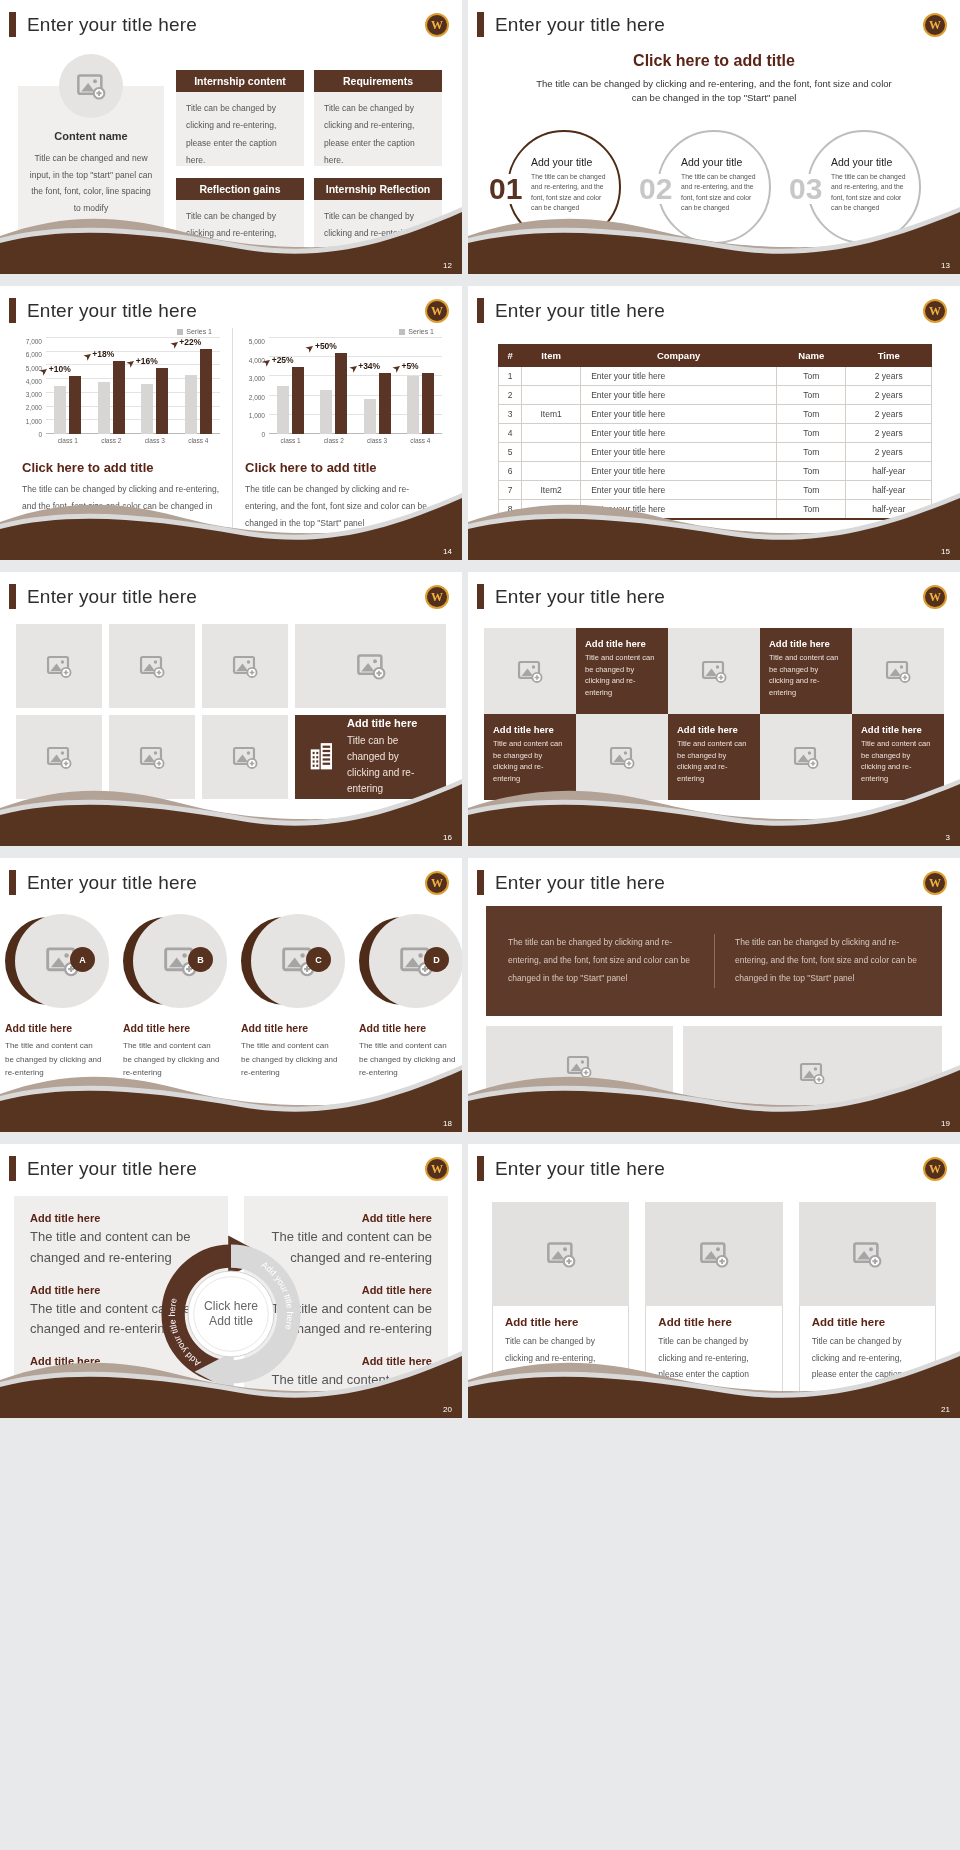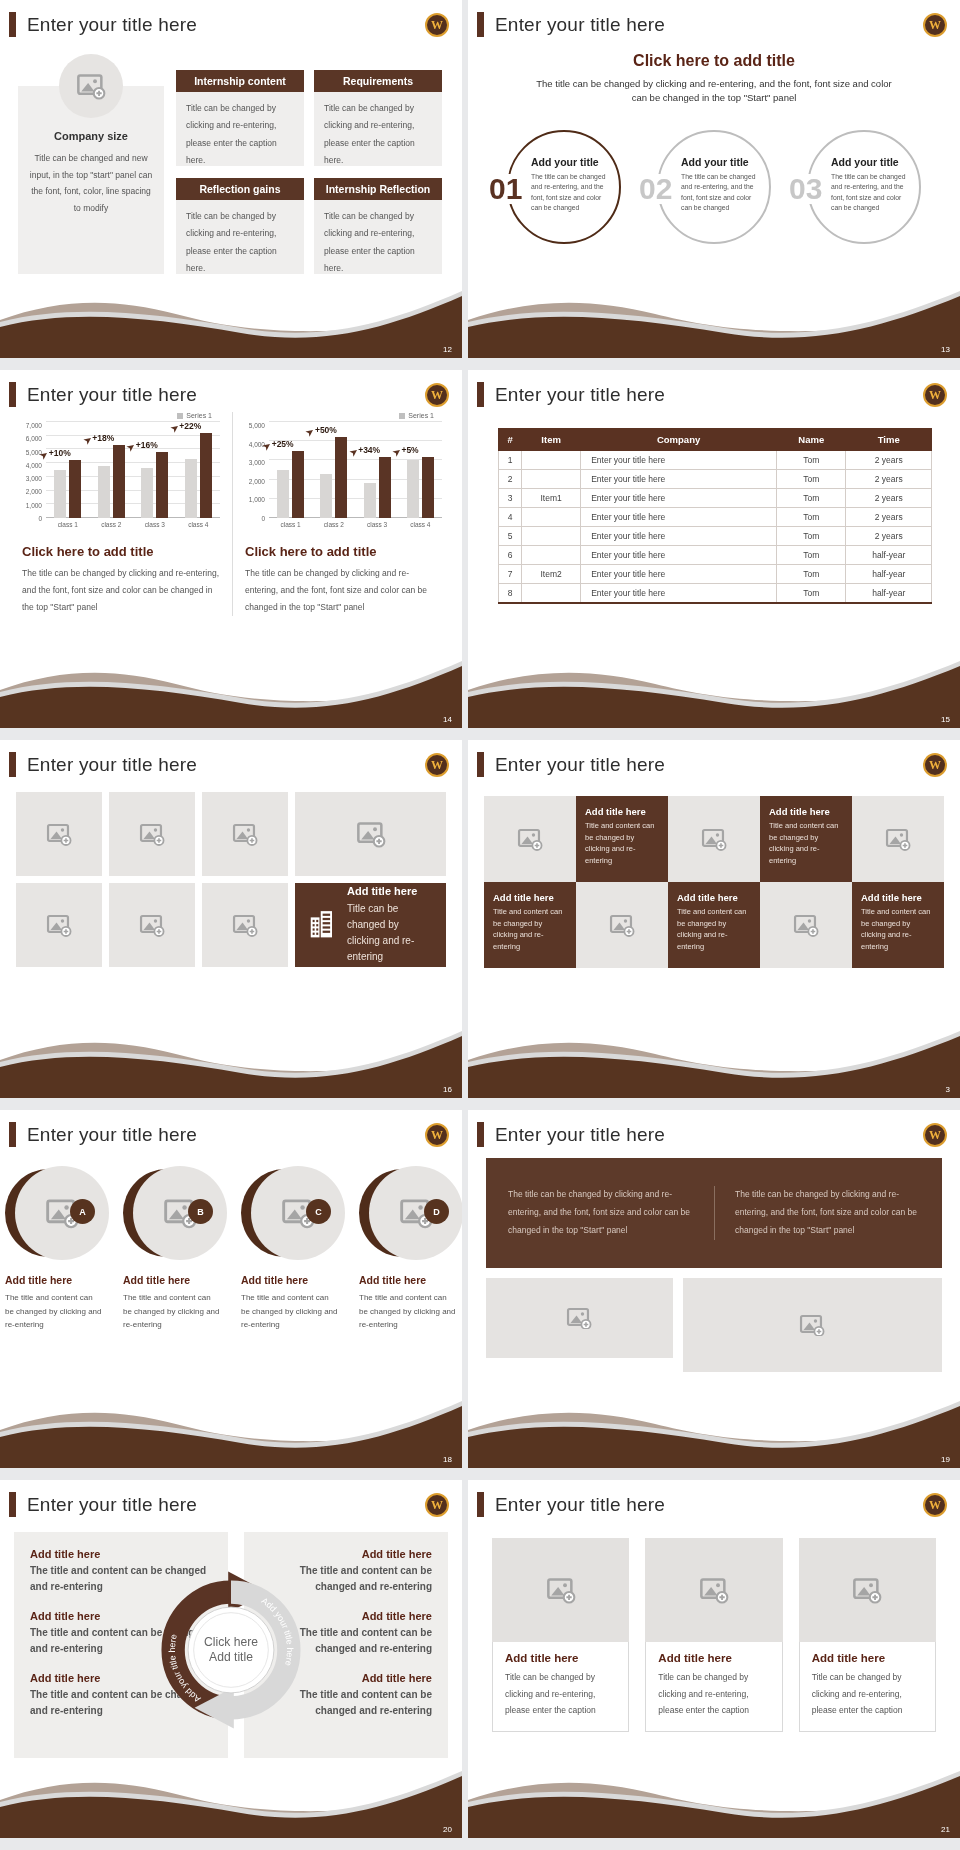--- a/index.html
+++ b/index.html
@@ -1,18 +1,18 @@
 <!DOCTYPE html>
 <html><head>
 <meta charset="utf-8">
 <style>
   html,body{margin:0;padding:0;background:#e8e9eb;width:960px;height:1850px;overflow:hidden;
     font-family:"Liberation Sans",sans-serif;}
   .sheet{display:grid;grid-template-columns:462px 492px;column-gap:6px;row-gap:12px;}
-  .slide{position:relative;background:#fff;height:358px;overflow:hidden;}
+  .slide{position:relative;background:#fff;height:274px;overflow:hidden;}
   
   .s-head{position:absolute;top:12px;left:9px;display:flex;align-items:center;z-index:2;}
   .t-bar{width:7px;height:25px;background:#5a3222;margin-right:11px;}
   .s-title{font-size:19px;color:#2e2e2e;letter-spacing:.2px;}
   .logo{position:absolute;top:13px;right:13px;width:20px;height:20px;border-radius:50%;
     background:#53301e;border:2px solid #dd9e2f;color:#f1b13c;font-weight:bold;font-size:12px;
     display:flex;align-items:center;justify-content:center;z-index:2;font-family:"Liberation Serif",serif;}
   
   .wave{position:absolute;left:0;bottom:0;width:100%;height:72px;z-index:3;pointer-events:none;}
   .wave svg{display:block;width:100%;height:100%;}
@@ -30,21 +30,21 @@
   
   .s13-heading{margin-top:52px;text-align:center;font-size:16px;font-weight:bold;color:#5a2416;}
   .s13-sub{width:360px;margin:7px auto 0;text-align:center;font-size:9.5px;color:#333;line-height:1.5;}
   .s13-row{display:flex;justify-content:center;gap:36px;margin-top:24px;}
   .s13-item{position:relative;width:114px;height:114px;border-radius:50%;box-sizing:border-box;padding:24px 8px 0 22px;}
   .s13-item.brown{border:2px solid #4f2b17;}
   .s13-item.gray{border:2px solid #bdbdbd;}
   .s13-num{position:absolute;left:-22px;top:42px;font-size:30px;font-weight:bold;background:#fff;padding:0 2px;line-height:1;}
   .s13-item.brown .s13-num{color:#5a3222;}
   .s13-item.gray .s13-num{color:#c7c7c7;}
-  .s13-it{font-weight:bold;font-size:10.5px;color:#222;margin-bottom:4px;}
+  .s13-it{font-weight:normal;font-size:10.5px;color:#222;margin-bottom:4px;}
   .s13-ib{font-size:6.8px;color:#555;line-height:1.55;}
   
   .s14-body{display:flex;padding:42px 8px 0 10px;}
   .s14-panel{width:50%;box-sizing:border-box;padding:0 12px;}
   .s14-panel+.s14-panel{border-left:1px solid #ddd;}
   .legend{text-align:right;font-size:7px;color:#666;margin:0 8px 3px 0;}
   .legend .sq{display:inline-block;width:6px;height:6px;background:#bfbfbf;margin-right:3px;vertical-align:-1px;}
   .chart{display:flex;}
   .yaxis{display:flex;flex-direction:column;justify-content:space-between;height:100px;width:24px;
     text-align:right;font-size:6.5px;color:#666;padding-right:4px;box-sizing:border-box;}
@@ -99,21 +99,21 @@
   .s19-imgs{display:flex;gap:10px;margin:10px 18px 0;align-items:flex-start;}
   .s19-b1{width:41%;height:80px;background:#e5e3e1;display:flex;align-items:center;justify-content:center;}
   .s19-b2{flex:1;height:94px;background:#e5e3e1;display:flex;align-items:center;justify-content:center;}
   
   .s20-wrap{position:relative;height:236px;margin:52px 12px 0;}
   .s20-panel{position:absolute;top:0;height:226px;background:#efeeec;box-sizing:border-box;padding:16px 16px;}
   .s20-panel.l{left:2px;width:214px;}
   .s20-panel.r{right:2px;width:204px;text-align:right;}
   .s20-e{margin-bottom:15px;}
   .s20-et{font-weight:bold;font-size:11px;color:#5a2416;margin-bottom:3px;}
-  .s20-eb{font-size:10px;color:#555;line-height:1.6;font-weight:bold;}
+  .s20-eb{font-size:13px;color:#555;line-height:1.6;}
   .s20-diagram{position:absolute;left:50%;top:50%;transform:translate(-50%,-50%);width:168px;height:168px;z-index:2;}
   
   .s21-row{display:flex;gap:16px;margin:58px 24px 0;}
   .s21-card{flex:1;}
   .s21-img{height:104px;background:#e3e1df;display:flex;align-items:center;justify-content:center;}
   .s21-cap{border:1px solid #d9d9d9;border-top:none;background:#fff;padding:10px 12px 12px;}
   .s21-t{font-weight:bold;font-size:11.5px;color:#5a2416;margin-bottom:5px;}
   .s21-b{font-size:8.5px;color:#555;line-height:1.95;}
   .pic svg{display:block;}
 </style>
@@ -134,21 +134,21 @@
             <span class="pic">
               <svg width="30" height="27.6" viewBox="0 0 26 24">
                 <rect x="2" y="3" width="20" height="16" rx="1.5" fill="none" stroke="#a5a5a5" stroke-width="2.2"></rect>
                 <circle cx="16.5" cy="8" r="1.7" fill="#a5a5a5"></circle>
                 <path d="M4.5 17 L10.5 9.5 L16 17 Z" fill="#a5a5a5"></path>
                 <circle cx="20" cy="18.5" r="4.6" fill="#fff" stroke="#a5a5a5" stroke-width="1.8"></circle>
                 <path d="M20 16.2 V20.8 M17.7 18.5 H22.3" stroke="#a5a5a5" stroke-width="1.6"></path>
               </svg>
             </span>
           </div>
-        <div class="s12-cname">Company size</div>
+        <div class="s12-cname">Content name</div>
         <div class="s12-cdesc">Title can be changed and new input, in the top "start" panel can the font, font, color, line spacing to modify</div>
       </div>
       <div class="s12-grid">
         <div>
             <div class="s12-bh">Internship content</div>
             <div class="s12-bb">Title can be changed by clicking and re-entering, please enter the caption here.</div>
           </div>
         <div>
             <div class="s12-bh">Requirements</div>
             <div class="s12-bb">Title can be changed by clicking and re-entering, please enter the caption here.</div>

